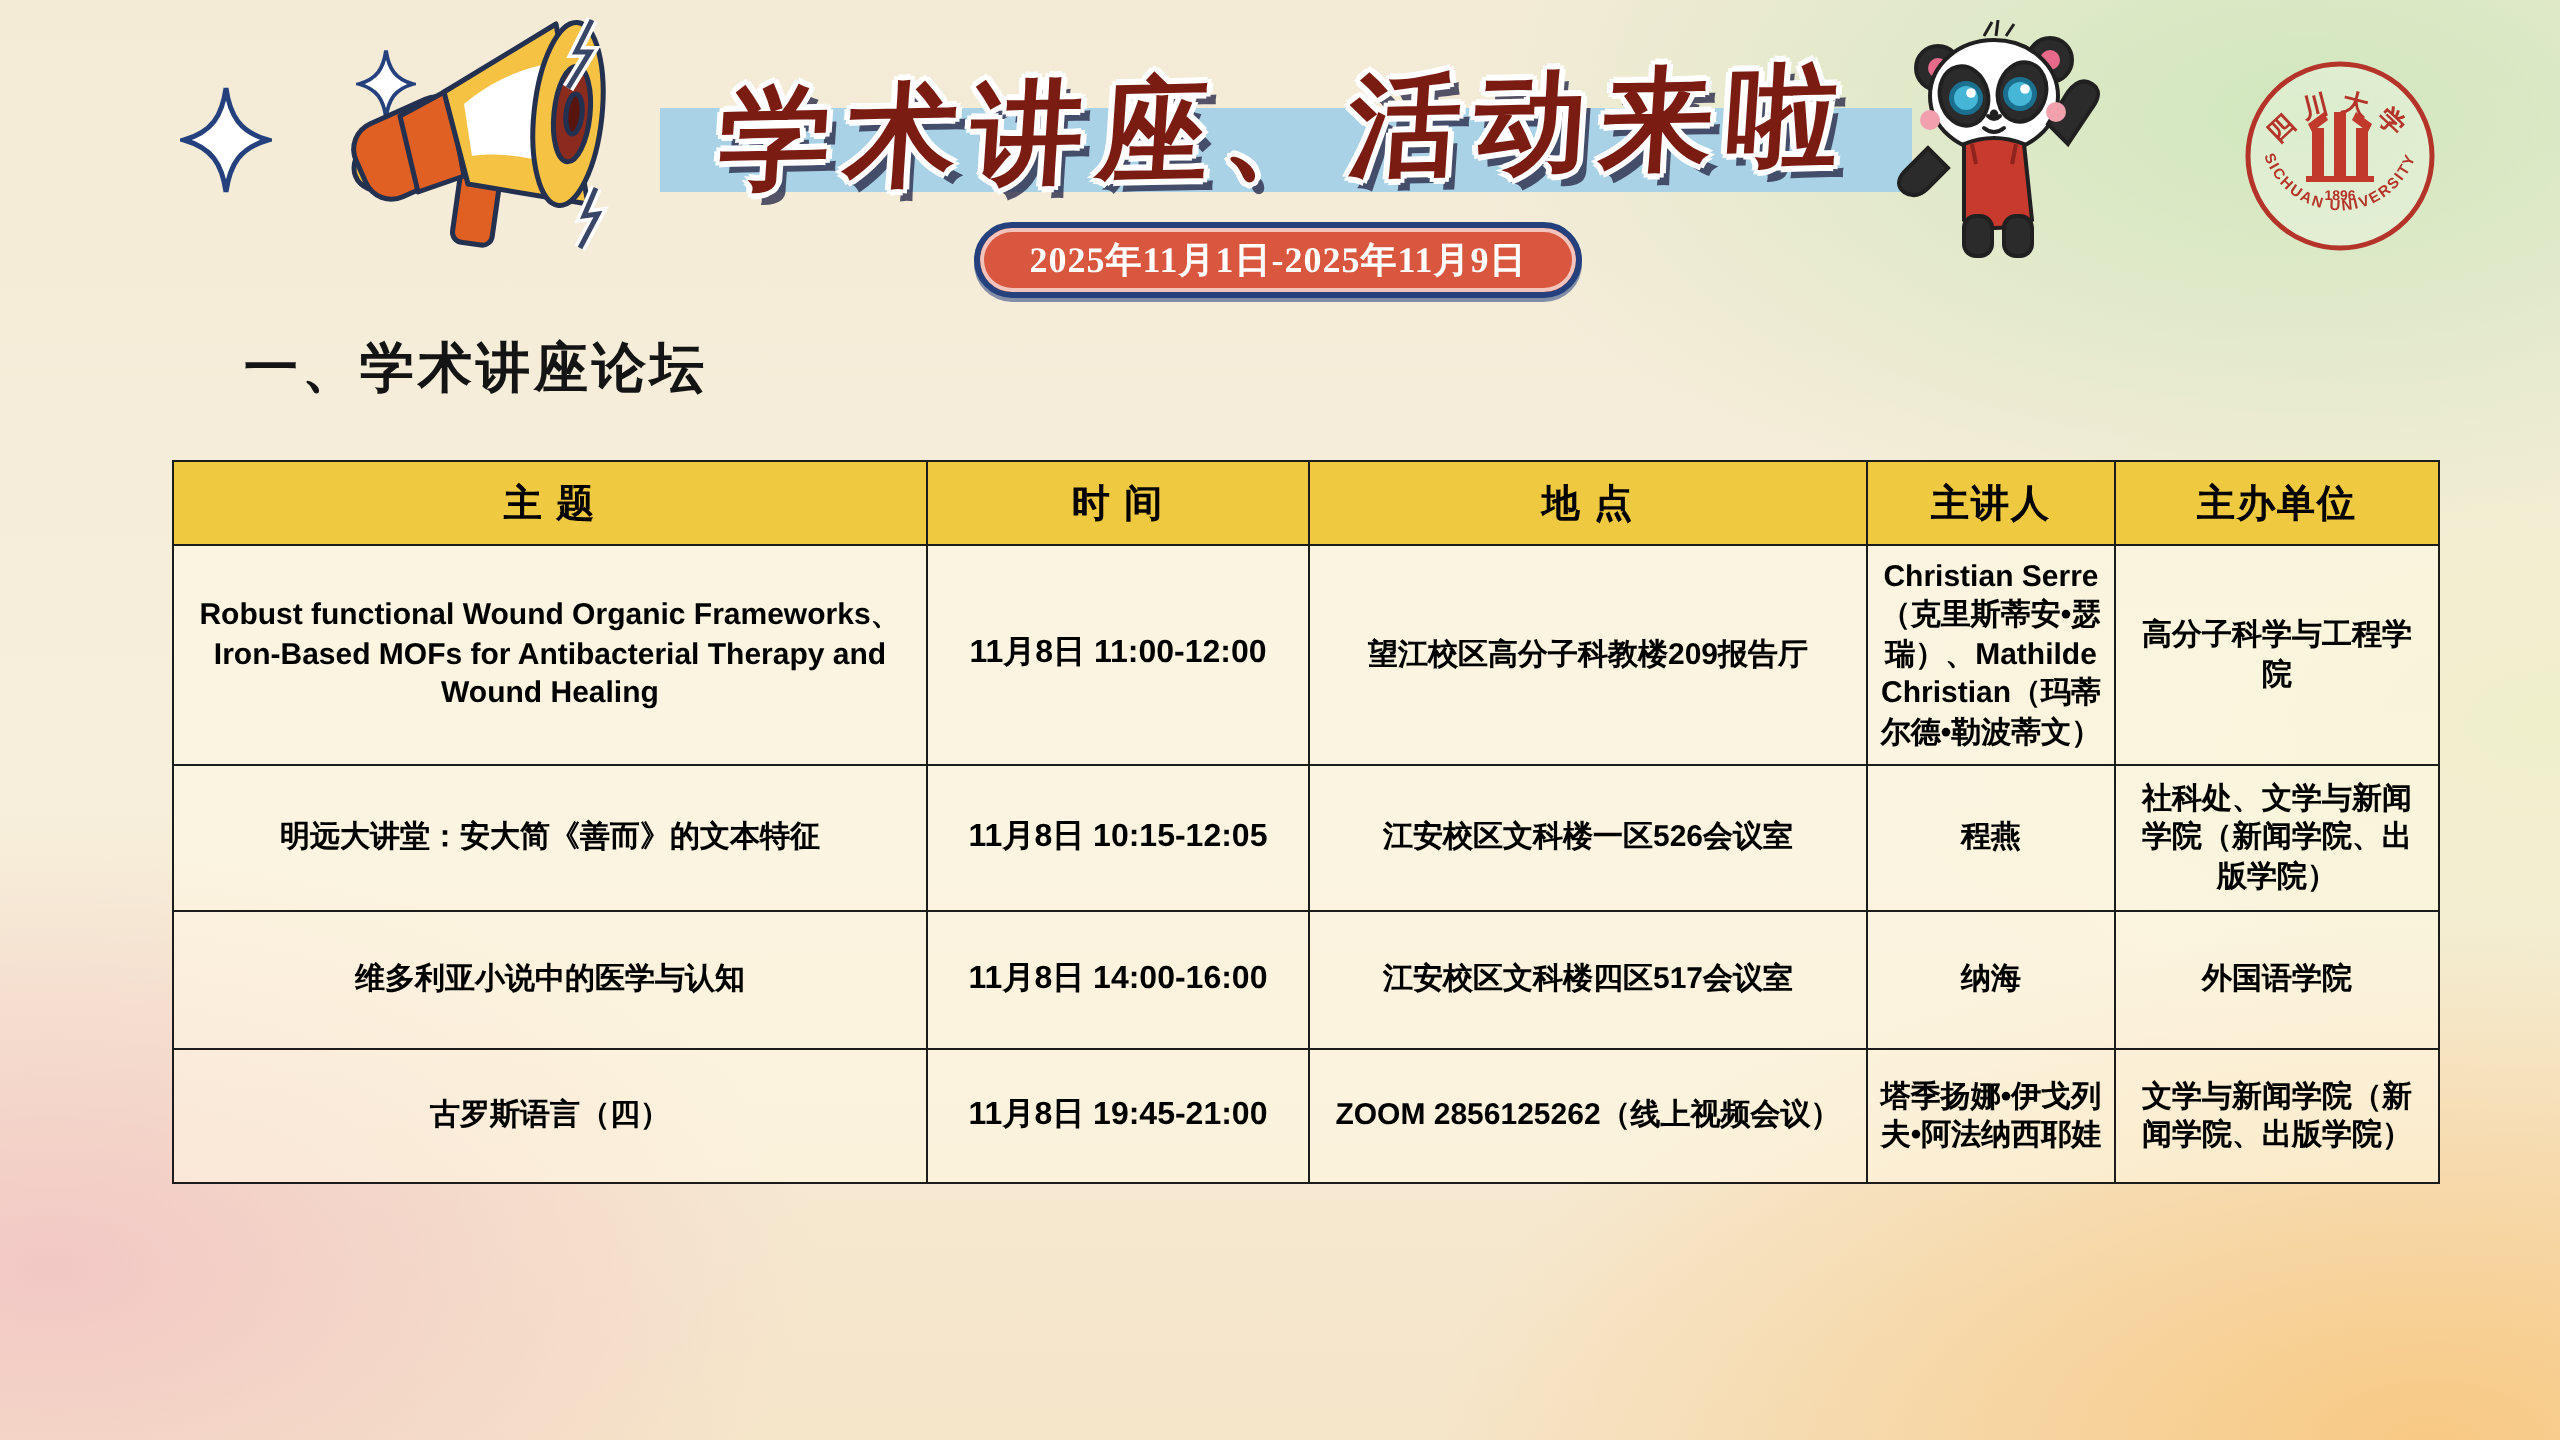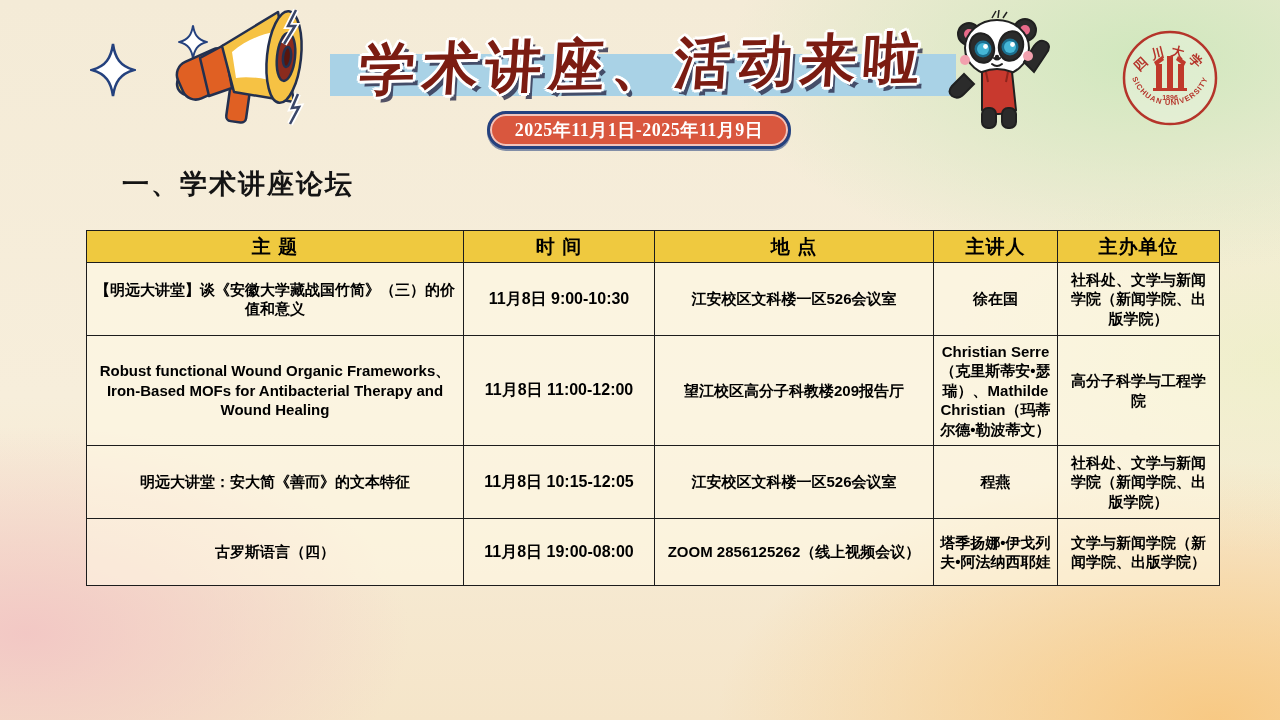--- a/index.html
+++ b/index.html
@@ -56,21 +56,21 @@
   
   .sched-table {
     position:absolute; left:86px; top:230px; width:1133px;
     border-collapse:collapse; table-layout:fixed;
   }
   .sched-table th, .sched-table td {
     border:1px solid #1C1C1C; text-align:center; vertical-align:middle;
     padding:2px 6px; color:#000;
   }
   .sched-table th {
-    background:#EFC93F; font-size:19px; font-weight:bold; height:32px;
+    background:#EFC93F; font-size:19px; font-weight:bold; height:42px;
     letter-spacing:1px;
   }
   .sched-table td {
     background:rgba(255,249,230,0.55); font-weight:bold; font-size:15px;
     line-height:1.3;
   }
   .row-1 td { height:73px; }
   .row-2 td { height:110px; }
   .row-3 td { height:73px; }
   .row-4 td { height:69px; }
@@ -178,44 +178,44 @@
     <thead>
       <tr>
         <th>主  题</th>
         <th>时  间</th>
         <th>地  点</th>
         <th>主讲人</th>
         <th>主办单位</th>
       </tr>
     </thead>
     <tbody>
-      <tr class="row-1">
-        <td class="cell-topic">【明远大讲堂】谈《安徽大学藏战国竹简》（三）的价值和意义</td>
-        <td class="cell-time">11月8日 9:00-10:30</td>
-        <td class="cell-location">江安校区文科楼一区526会议室</td>
-        <td class="cell-speaker">徐在国</td>
-        <td class="cell-organizer">社科处、文学与新闻学院（新闻学院、出版学院）</td>
-      </tr>
       <tr class="row-2">
         <td class="cell-topic">Robust functional Wound Organic Frameworks、Iron-Based MOFs for Antibacterial Therapy and Wound Healing</td>
         <td class="cell-time">11月8日 11:00-12:00</td>
         <td class="cell-location">望江校区高分子科教楼209报告厅</td>
         <td class="cell-speaker">Christian Serre（克里斯蒂安•瑟瑞）、Mathilde Christian（玛蒂尔德•勒波蒂文）</td>
         <td class="cell-organizer">高分子科学与工程学院</td>
       </tr>
       <tr class="row-3">
         <td class="cell-topic">明远大讲堂：安大简《善而》的文本特征</td>
         <td class="cell-time">11月8日 10:15-12:05</td>
         <td class="cell-location">江安校区文科楼一区526会议室</td>
         <td class="cell-speaker">程燕</td>
         <td class="cell-organizer">社科处、文学与新闻学院（新闻学院、出版学院）</td>
       </tr>
+      <tr class="row-4">
+        <td class="cell-topic">维多利亚小说中的医学与认知</td>
+        <td class="cell-time">11月8日 14:00-16:00</td>
+        <td class="cell-location">江安校区文科楼四区517会议室</td>
+        <td class="cell-speaker">纳海</td>
+        <td class="cell-organizer">外国语学院</td>
+      </tr>
       <tr class="row-5">
         <td class="cell-topic">古罗斯语言（四）</td>
-        <td class="cell-time">11月8日 19:00-08:00</td>
+        <td class="cell-time">11月8日 19:45-21:00</td>
         <td class="cell-location">ZOOM 2856125262（线上视频会议）</td>
         <td class="cell-speaker">塔季扬娜•伊戈列夫•阿法纳西耶娃</td>
         <td class="cell-organizer">文学与新闻学院（新闻学院、出版学院）</td>
       </tr>
     </tbody>
   </table>
 
 </div>
 
 </body></html>

